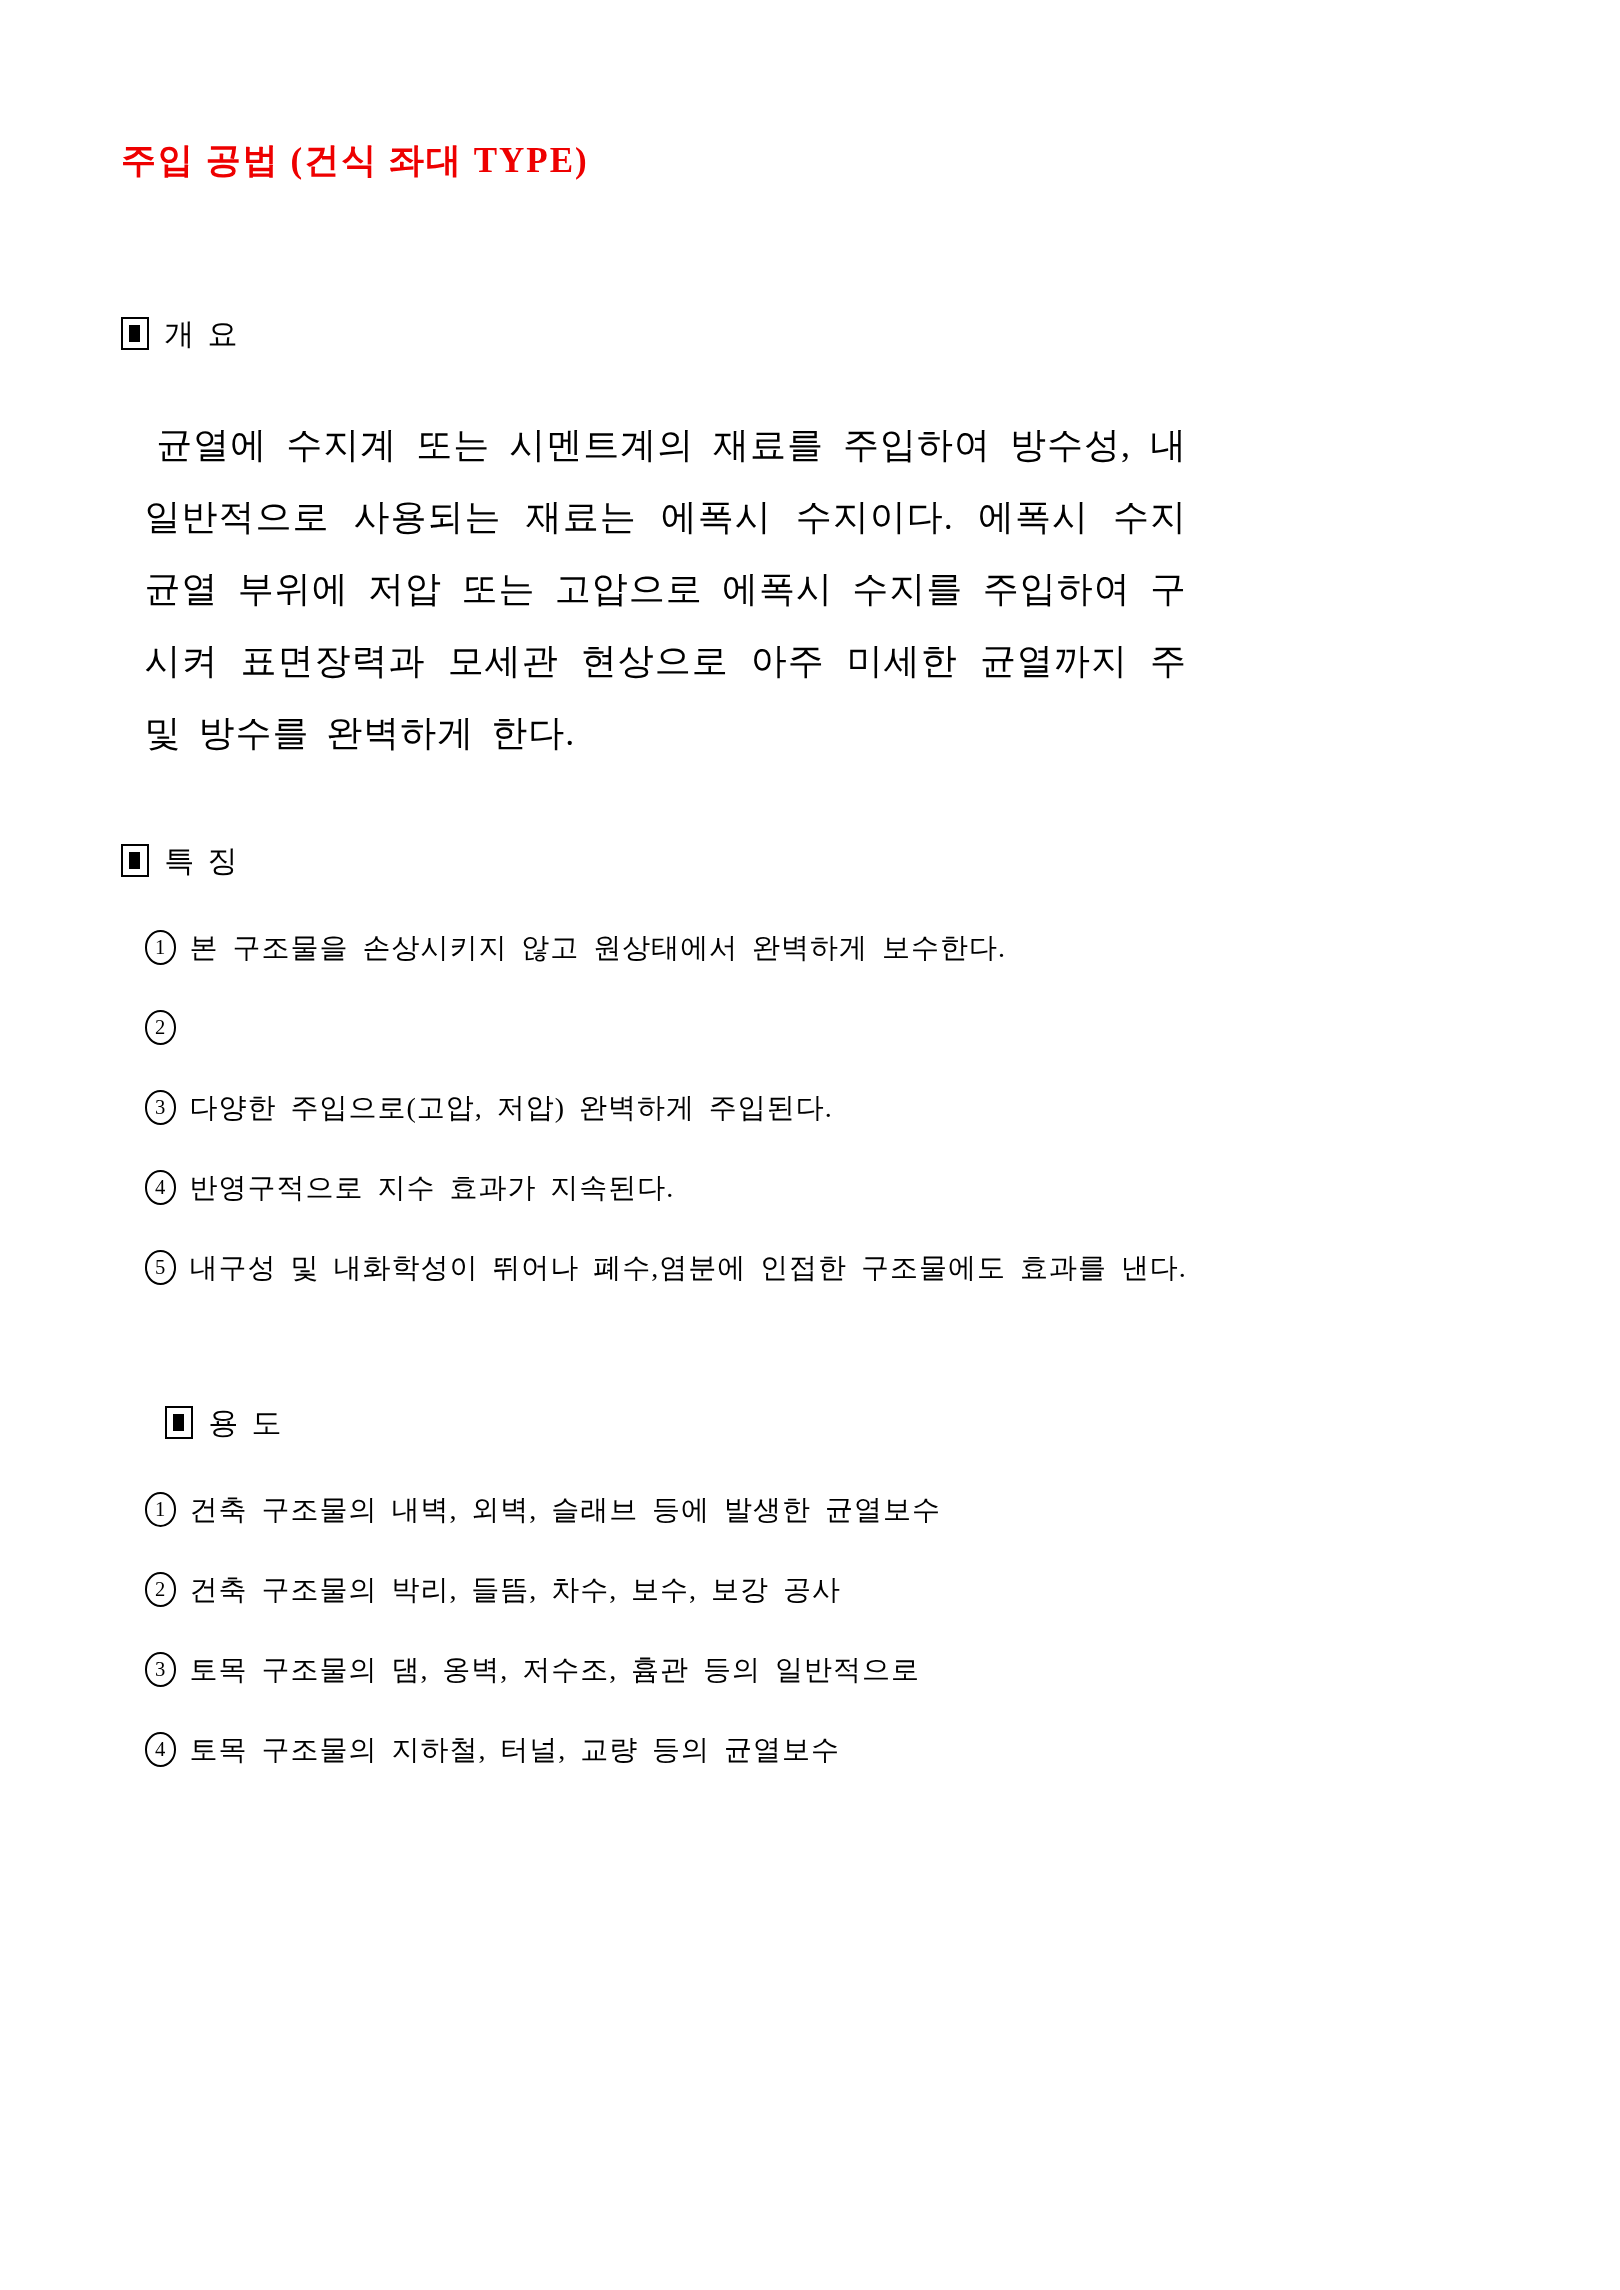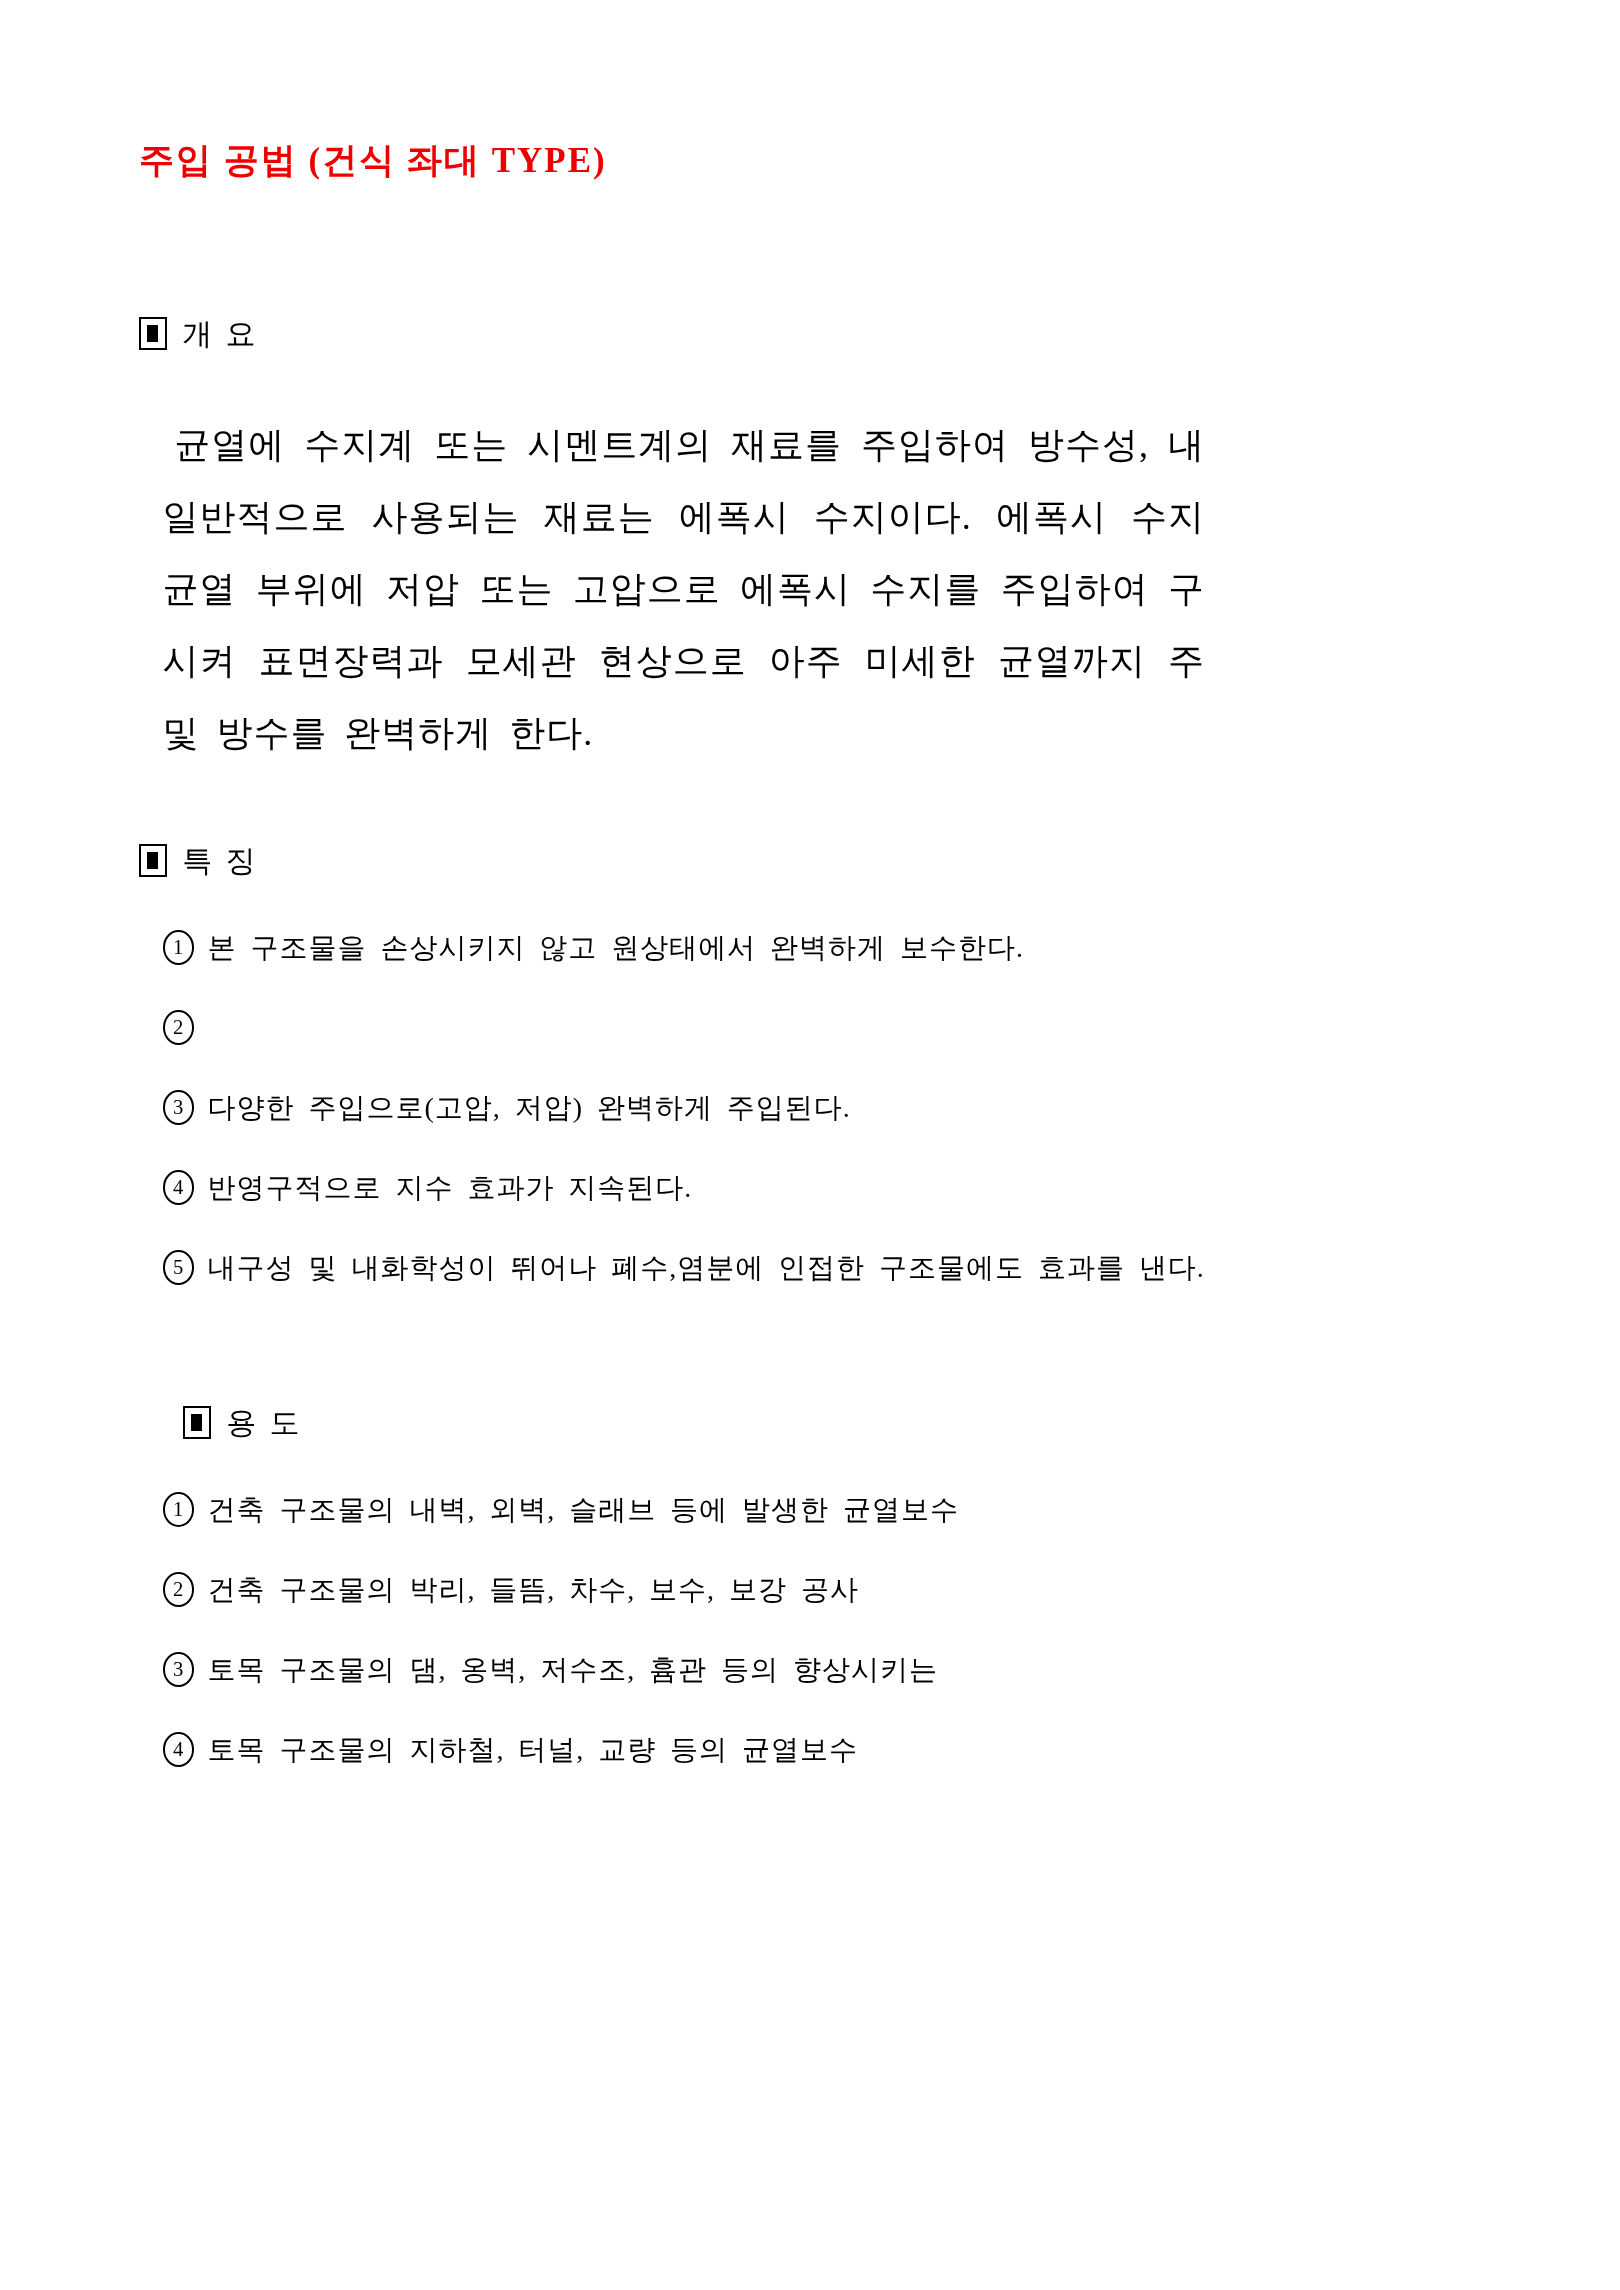--- a/index.html
+++ b/index.html
@@ -10,21 +10,20 @@
   .page {
     position: relative;
     width: 1308px;
     height: 2291px;
     background: #ffffff;
     box-sizing: border-box;
     padding: 137px 121px 0 121px;
     font-family: "Liberation Serif", "DejaVu Serif", serif;
     color: #000000;
     overflow: hidden;
-    margin-left: 18px;
   }
   .doc-title {
     font-size: 35px;
     font-weight: bold;
     color: #ee0000;
     letter-spacing: 2px;
     line-height: 47px;
     margin: 0;
   }
   .section-head {
@@ -167,21 +166,21 @@
     <div class="list-item">
       <span class="circle-num">1</span>
       <span>건축 구조물의 내벽, 외벽, 슬래브 등에 발생한 균열보수</span>
     </div>
     <div class="list-item">
       <span class="circle-num">2</span>
       <span>건축 구조물의 박리, 들뜸, 차수, 보수, 보강 공사</span>
     </div>
     <div class="list-item">
       <span class="circle-num">3</span>
-      <span>토목 구조물의 댐, 옹벽, 저수조, 흄관 등의 향상시키는</span>
+      <span>토목 구조물의 댐, 옹벽, 저수조, 흄관 등의 일반적으로</span>
     </div>
     <div class="list-item">
       <span class="circle-num">4</span>
       <span>토목 구조물의 지하철, 터널, 교량 등의 균열보수</span>
     </div>
   </div>
 
 </div>
 
 

